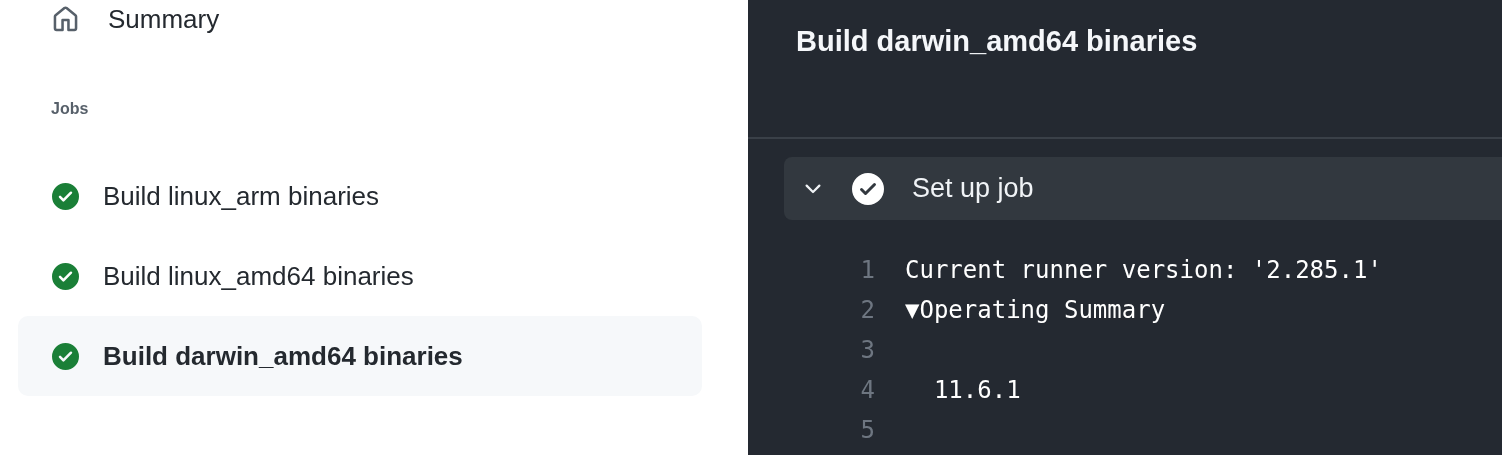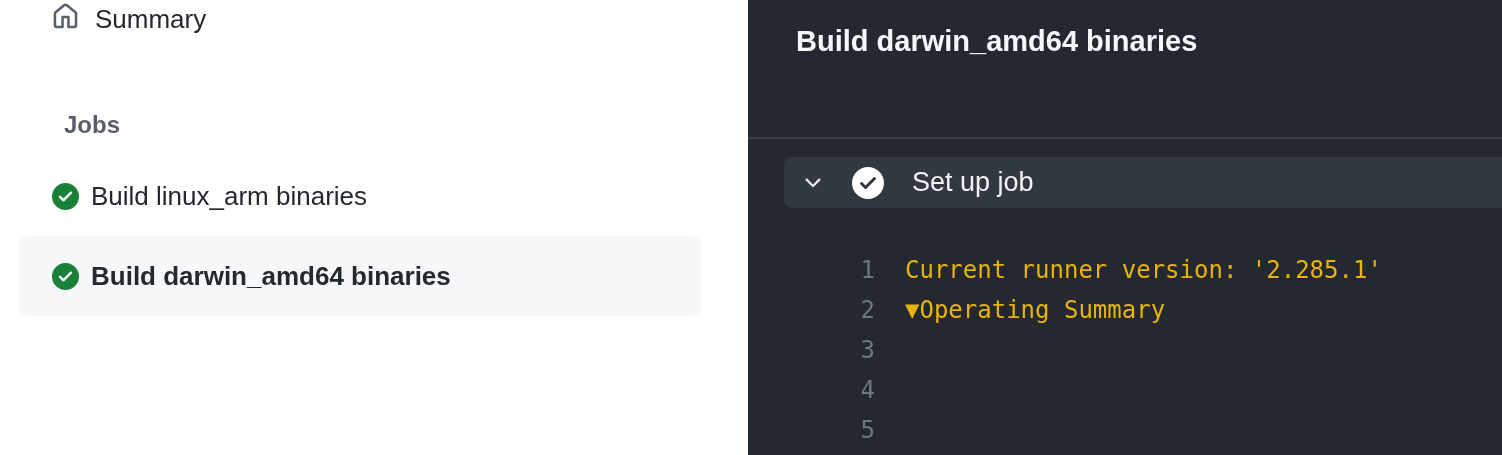--- a/index.html
+++ b/index.html
@@ -15,50 +15,50 @@
     height: 455px;
     background: #ffffff;
     flex-shrink: 0;
   }
   .summary-row {
     position: absolute;
     left: 52px;
     top: 3px;
     height: 32px;
     display: flex;
-    gap: 16px;
+    align-items: center;
+    gap: 29px;
     cursor: pointer;
   }
   .summary-row .home-svg { width: 27px; height: 27px; display: block; }
   .summary-label {
     font-size: 26px;
     color: #24292f;
     line-height: 32px;
   }
   .jobs-header {
     position: absolute;
-    left: 64px;
+    left: 51px;
     top: 100px;
-    font-size: 24px;
+    font-size: 16px;
     font-weight: 700;
     color: #57606a;
-    margin-top: 11px;
   }
   .job-list {
     position: absolute;
     left: 18px;
     top: 156px;
     width: 684px;
   }
   .job-item {
     height: 80px;
     display: flex;
     align-items: center;
     padding-left: 34px;
-    gap: 12px;
+    gap: 24px;
     border-radius: 10px;
     cursor: pointer;
   }
   .job-item .check-svg { width: 27px; height: 27px; display: block; flex-shrink: 0; }
   .job-item .job-label {
     font-size: 26px;
     color: #24292f;
     line-height: 32px;
   }
   .job-item.selected { background: #f6f8fa; }
@@ -100,21 +100,21 @@
     right: 0;
     top: 137px;
     height: 2px;
     background: #3a4048;
   }
   .step-row {
     position: absolute;
     left: 36px;
     right: 0;
     top: 157px;
-    height: 51px;
+    height: 63px;
     background: #32383f;
     border-radius: 8px 0 0 8px;
     display: flex;
     align-items: center;
     cursor: pointer;
   }
   .step-row .chevron-svg { width: 24px; height: 24px; margin-left: 17px; display: block; flex-shrink: 0; }
   .step-row .step-check-svg { width: 32px; height: 32px; margin-left: 27px; display: block; flex-shrink: 0; }
   .step-name {
     margin-left: 28px;
@@ -139,21 +139,21 @@
   .log-num {
     width: 127px;
     text-align: right;
     color: #6e7681;
     flex-shrink: 0;
     cursor: pointer;
   }
   .log-text {
     padding-left: 30px;
     white-space: pre;
-    color: #eab308;
+    color: #ffffff;
   }
 </style>
 </head>
 <body>
 
 <div class="app">
 
   <aside class="sidebar">
 
     <div class="summary-row">
@@ -171,20 +171,28 @@
 
       <div class="job-item">
         <span>
           <svg class="check-svg" viewBox="0 0 16 16" fill="#1a7f37" aria-hidden="true">
             <path d="M0 8a8 8 0 1 1 16 0A8 8 0 0 1 0 8Zm11.78-1.72a.75.75 0 0 0-1.06-1.06L6.75 9.19 5.28 7.72a.75.75 0 0 0-1.06 1.06l2 2a.75.75 0 0 0 1.06 0l4.5-4.5Z"></path>
           </svg>
         </span>
         <span class="job-label">Build linux_arm binaries</span>
       </div>
 
+      <div class="job-item">
+        <span>
+          <svg class="check-svg" viewBox="0 0 16 16" fill="#1a7f37" aria-hidden="true">
+            <path d="M0 8a8 8 0 1 1 16 0A8 8 0 0 1 0 8Zm11.78-1.72a.75.75 0 0 0-1.06-1.06L6.75 9.19 5.28 7.72a.75.75 0 0 0-1.06 1.06l2 2a.75.75 0 0 0 1.06 0l4.5-4.5Z"></path>
+          </svg>
+        </span>
+        <span class="job-label">Build linux_amd64 binaries</span>
+      </div>
 
 
       <div class="job-item selected">
         <span>
           <svg class="check-svg" viewBox="0 0 16 16" fill="#1a7f37" aria-hidden="true">
             <path d="M0 8a8 8 0 1 1 16 0A8 8 0 0 1 0 8Zm11.78-1.72a.75.75 0 0 0-1.06-1.06L6.75 9.19 5.28 7.72a.75.75 0 0 0-1.06 1.06l2 2a.75.75 0 0 0 1.06 0l4.5-4.5Z"></path>
           </svg>
         </span>
         <span class="job-label">Build darwin_amd64 binaries</span>
       </div>
@@ -225,20 +233,21 @@
         <span class="log-num">2</span>
         <span class="log-text">▼Operating Summary</span>
       </div>
 
       <div class="log-line">
         <span class="log-num">3</span>
       </div>
 
       <div class="log-line">
         <span class="log-num">4</span>
+        <span class="log-text">  11.6.1</span>
       </div>
 
       <div class="log-line">
         <span class="log-num">5</span>
       </div>
 
     </div>
   </main>
 </div>
 

